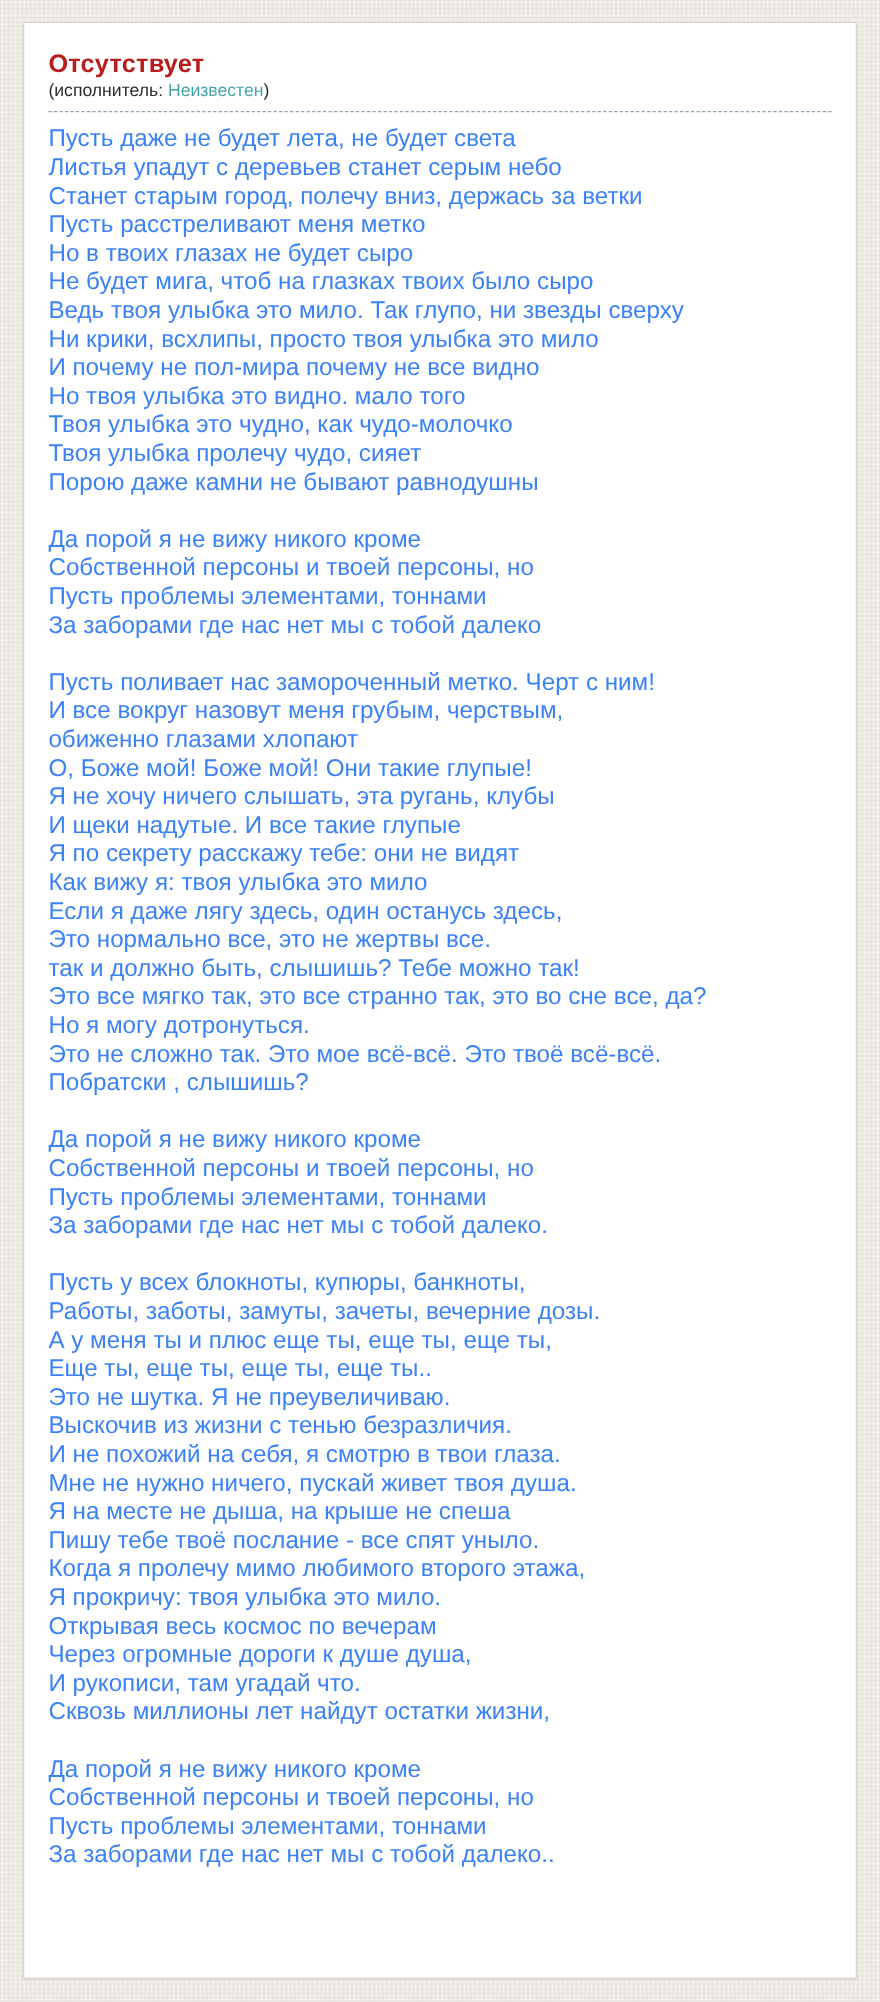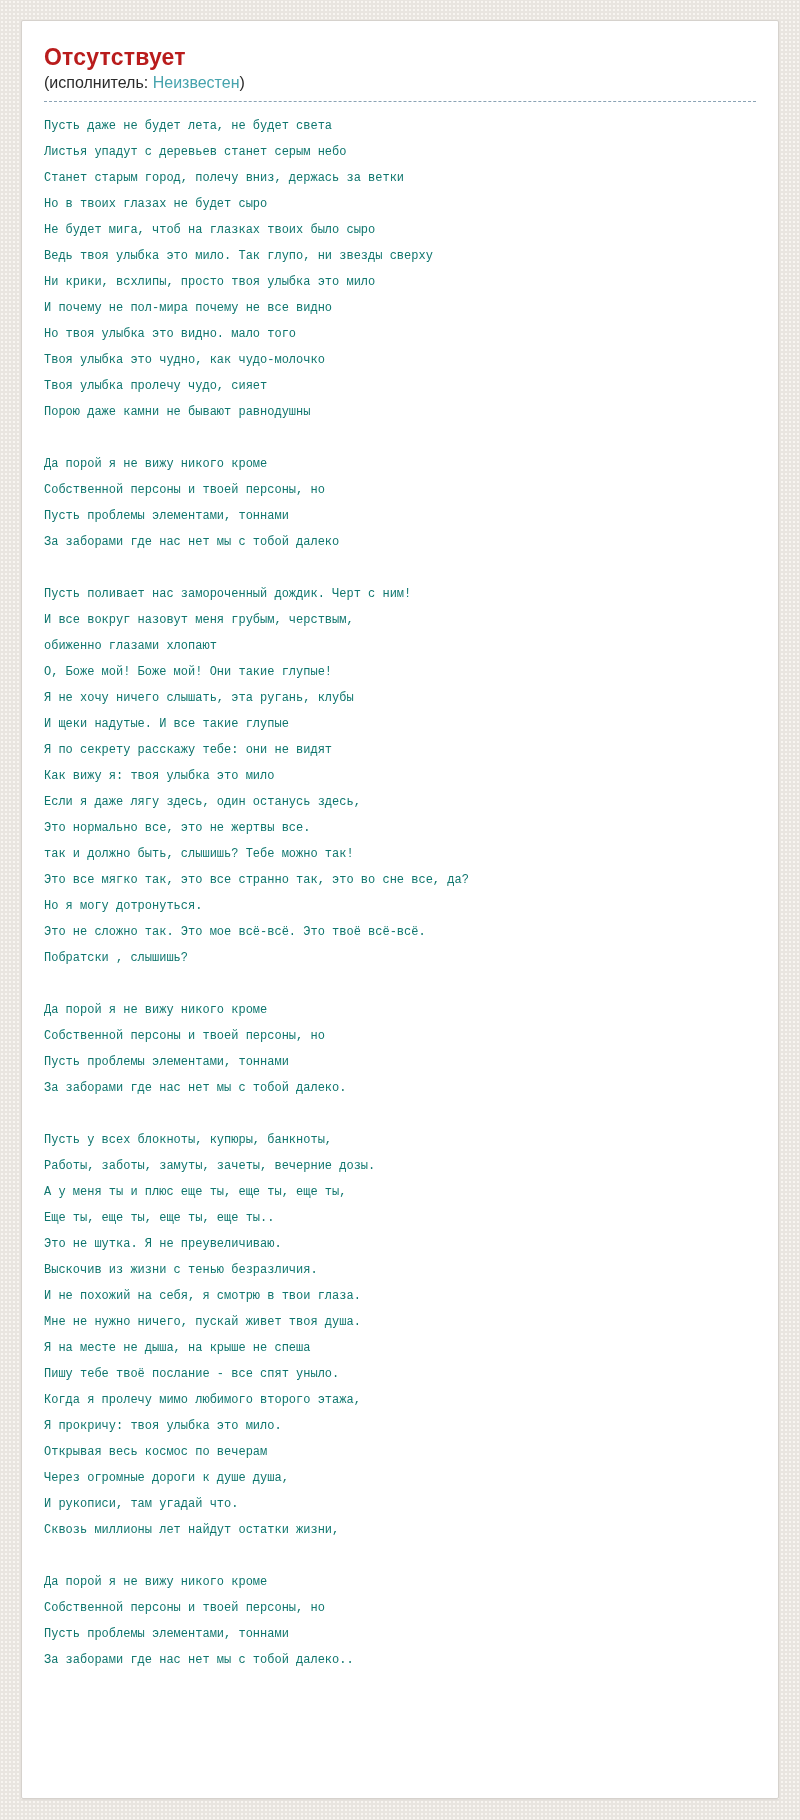--- a/index.html
+++ b/index.html
@@ -46,24 +46,23 @@
     text-decoration: none;
   }
   .header-divider {
     height: 1px;
     border: none;
     border-bottom: 1px dashed #8ba3b5;
     margin: 7px 0 0 0;
   }
   .lyrics {
     margin-top: 11px;
-    font-size: 12px;
+    font-size: 22px;
     line-height: 26px;
-    color: #0f766e;
-    font-family: Liberation Mono, monospace;
+    color: #3b82f6;
   }
   .stanza {
     margin: 0;
     padding: 0;
   }
   .stanza + .stanza {
     margin-top: 26px;
   }
   .line {
     display: block;
@@ -80,38 +79,39 @@
     <span>(исполнитель: </span><a href="#">Неизвестен</a><span>)</span>
   </p>
 
   <hr class="header-divider">
 
   <div class="lyrics">
       <p class="stanza">
         <span class="line">Пусть даже не будет лета, не будет света</span>
         <span class="line">Листья упадут с деревьев станет серым небо</span>
         <span class="line">Станет старым город, полечу вниз, держась за ветки</span>
+        <span class="line">Пусть расстреливают меня метко</span>
         <span class="line">Но в твоих глазах не будет сыро</span>
         <span class="line">Не будет мига, чтоб на глазках твоих было сыро</span>
         <span class="line">Ведь твоя улыбка это мило. Так глупо, ни звезды сверху</span>
         <span class="line">Ни крики, всхлипы, просто твоя улыбка это мило</span>
         <span class="line">И почему не пол-мира почему не все видно</span>
         <span class="line">Но твоя улыбка это видно. мало того</span>
         <span class="line">Твоя улыбка это чудно, как чудо-молочко</span>
         <span class="line">Твоя улыбка пролечу чудо, сияет</span>
         <span class="line">Порою даже камни не бывают равнодушны</span>
       </p>
       <p class="stanza">
         <span class="line">Да порой я не вижу никого кроме</span>
         <span class="line">Собственной персоны и твоей персоны, но</span>
         <span class="line">Пусть проблемы элементами, тоннами</span>
         <span class="line">За заборами где нас нет мы с тобой далеко</span>
       </p>
       <p class="stanza">
-        <span class="line">Пусть поливает нас замороченный дождик. Черт с ним!</span>
+        <span class="line">Пусть поливает нас замороченный метко. Черт с ним!</span>
         <span class="line">И все вокруг назовут меня грубым, черствым,</span>
         <span class="line">обиженно глазами хлопают</span>
         <span class="line">О, Боже мой! Боже мой! Они такие глупые!</span>
         <span class="line">Я не хочу ничего слышать, эта ругань, клубы</span>
         <span class="line">И щеки надутые. И все такие глупые</span>
         <span class="line">Я по секрету расскажу тебе: они не видят</span>
         <span class="line">Как вижу я: твоя улыбка это мило</span>
         <span class="line">Если я даже лягу здесь, один останусь здесь,</span>
         <span class="line">Это нормально все, это не жертвы все.</span>
         <span class="line">так и должно быть, слышишь? Тебе можно так!</span>

